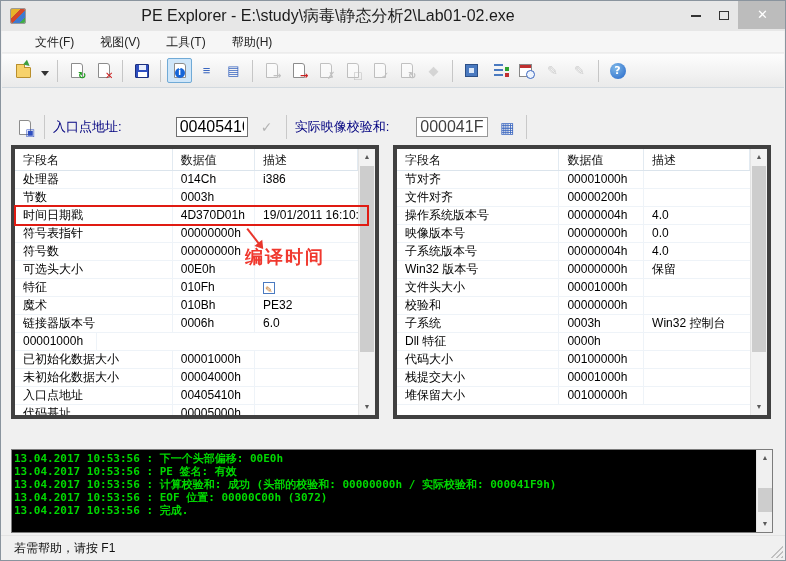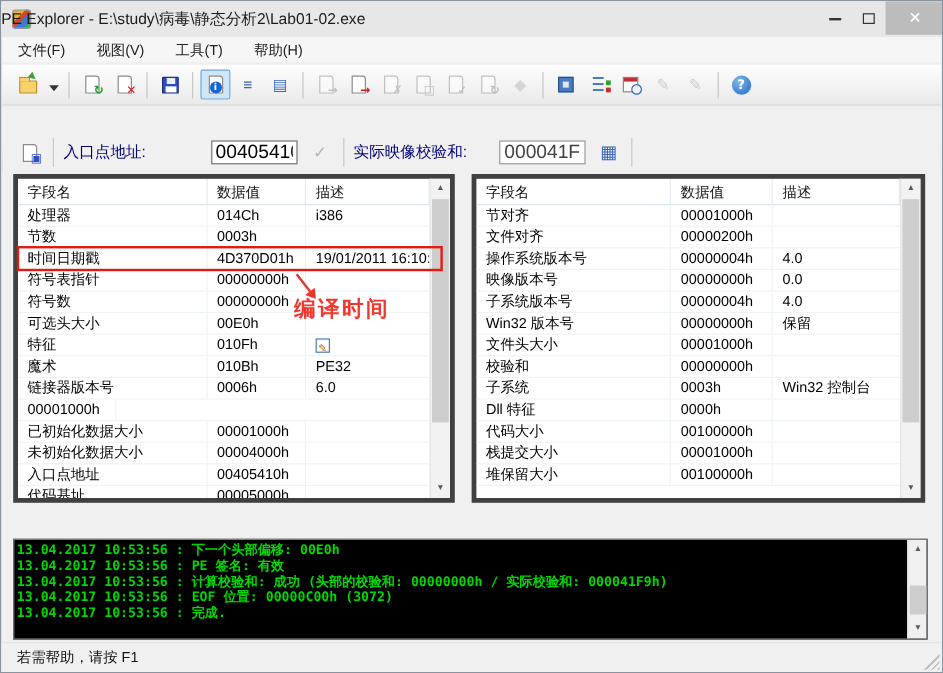--- a/index.html
+++ b/index.html
@@ -3,30 +3,30 @@
 <meta charset="utf-8">
 <style>
   html,body{margin:0;padding:0;background:#d8d8d8;}
   *{box-sizing:border-box;font-family:"Liberation Sans","DejaVu Sans",sans-serif;}
   .window{position:relative;width:786px;height:561px;background:#f0f0f0;border:1px solid #8a949e;overflow:hidden;}
 
   
   .titlebar{position:absolute;left:0;top:0;width:100%;height:30px;background:#e7e7e7;}
   .app-icon{position:absolute;left:9px;top:7px;width:16px;height:16px;border-radius:3px;
     background:linear-gradient(135deg,#e6b32a 0 35%,#d2482a 35% 55%,#3f7ad0 55% 78%,#3fae46 78% 100%);box-shadow:0 0 0 1px #9a9a9a inset;}
-  .title-text{position:absolute;left:0;right:130px;top:0;height:30px;line-height:30px;text-align:left;font-size:13px;color:#1c1c1c;white-space:nowrap;overflow:hidden;}
+  .title-text{position:absolute;left:0;right:130px;top:0;height:30px;line-height:30px;text-align:center;font-size:16px;color:#1c1c1c;white-space:nowrap;overflow:hidden;}
   .win-btn{position:absolute;top:0;height:28px;text-align:center;font-size:12px;color:#333;line-height:28px;}
   .btn-min{left:682px;width:26px;}
   .btn-max{left:710px;width:26px;}
   .btn-close{left:737px;width:49px;background:#bcbcbc;color:#fff;font-size:13px;font-weight:bold;}
   .glyph-min{display:inline-block;width:10px;border-top:2px solid #333;vertical-align:middle;}
   .glyph-max{display:inline-block;width:10px;height:9px;border:1.5px solid #333;vertical-align:middle;}
 
   
-  .menubar{position:absolute;left:1px;right:1px;top:30px;height:22px;background:#f6f6f6;border-bottom:1px solid #ececec;}
+  .menubar{position:absolute;left:1px;right:1px;top:30px;height:22px;background:#f6f6f6;border-bottom:1px solid #ececec;padding-left:20px;}
   .menu-item{display:inline-block;padding:0 13px;height:22px;line-height:22px;font-size:12px;color:#222;}
 
   
   .toolbar{position:absolute;left:1px;right:1px;top:53px;height:34px;background:linear-gradient(#fdfdfd,#eaeaea);border-bottom:1px solid #d2d9df;display:flex;align-items:center;padding-left:8px;}
   .tbtn{position:relative;width:25px;height:25px;display:inline-flex;align-items:center;justify-content:center;margin:0 1px;border:1px solid transparent;border-radius:2px;}
   .tbtn.active{background:#cfe6f9;border-color:#70aad6;}
   .tbtn.disabled{opacity:.5;filter:grayscale(1);}
   .tbtn.caret{width:13px;}
   .tsep{display:inline-block;width:1px;height:22px;background:#c6c6c6;margin:0 5px;}
 

